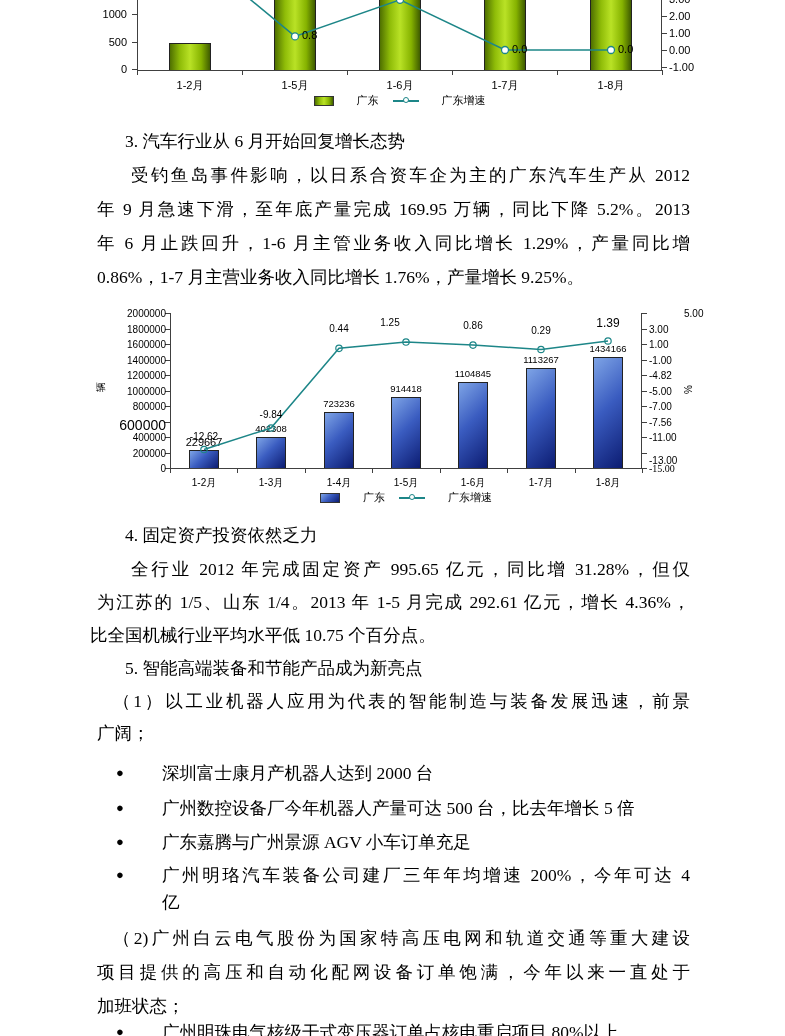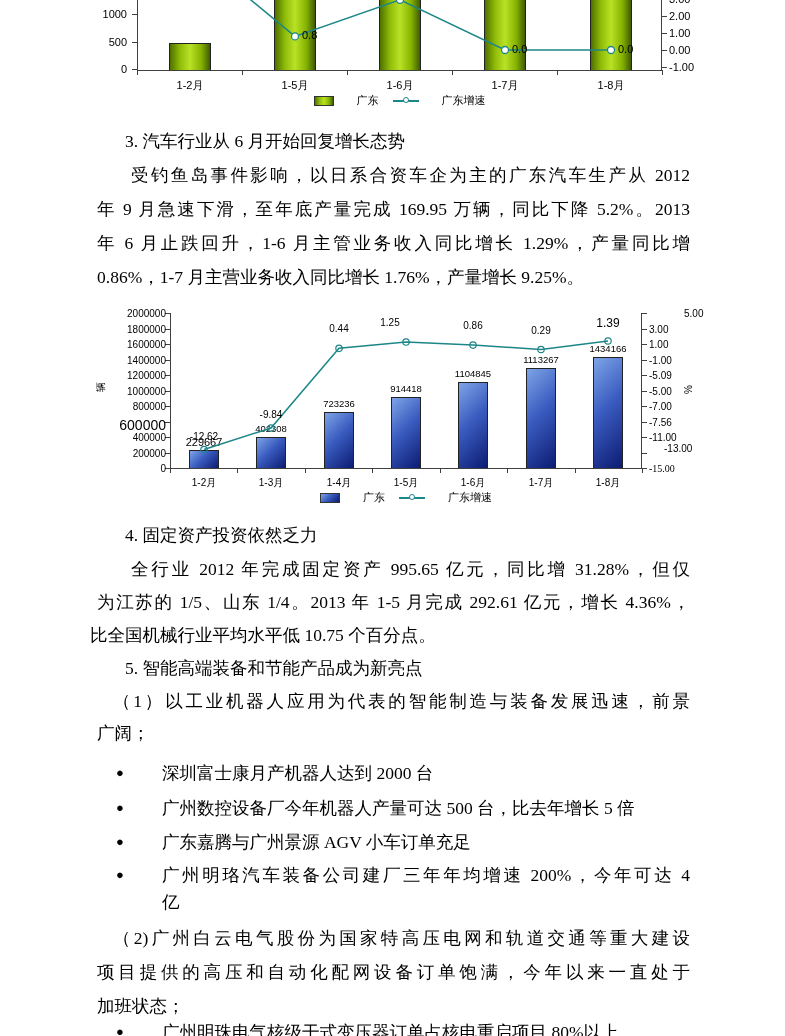--- a/index.html
+++ b/index.html
@@ -122,31 +122,31 @@
       <div class="alabel" style="left: 96px; top: 175px; width: 70px; text-align: right; font-size: 10px;">0</div>
       <div class="tick" style="left: 642px; top: 25px; width: 5px; height: 1px;"></div>
       <div class="alabel" style="left: 649px; top: 20px; font-size: 10px; padding-left: 35px;">5.00</div>
       <div class="tick" style="left: 642px; top: 40.5px; width: 5px; height: 1px;"></div>
       <div class="alabel" style="left: 649px; top: 35.5px; font-size: 10px;">3.00</div>
       <div class="tick" style="left: 642px; top: 56px; width: 5px; height: 1px;"></div>
       <div class="alabel" style="left: 649px; top: 51px; font-size: 10px;">1.00</div>
       <div class="tick" style="left: 642px; top: 71.5px; width: 5px; height: 1px;"></div>
       <div class="alabel" style="left: 649px; top: 66.5px; font-size: 10px;">-1.00</div>
       <div class="tick" style="left: 642px; top: 87px; width: 5px; height: 1px;"></div>
-      <div class="alabel" style="left: 649px; top: 82px; font-size: 10px;">-5.09</div>
+      <div class="alabel" style="left: 649px; top: 82px; font-size: 10px;">-4.82</div>
       <div class="tick" style="left: 642px; top: 102.5px; width: 5px; height: 1px;"></div>
       <div class="alabel" style="left: 649px; top: 97.5px; font-size: 10px;">-5.00</div>
       <div class="tick" style="left: 642px; top: 118px; width: 5px; height: 1px;"></div>
       <div class="alabel" style="left: 649px; top: 113px; font-size: 10px;">-7.00</div>
       <div class="tick" style="left: 642px; top: 133.5px; width: 5px; height: 1px;"></div>
       <div class="alabel" style="left: 649px; top: 128.5px; font-size: 10px;">-7.56</div>
       <div class="tick" style="left: 642px; top: 149px; width: 5px; height: 1px;"></div>
       <div class="alabel" style="left: 649px; top: 144px; font-size: 10px;">-11.00</div>
       <div class="tick" style="left: 642px; top: 164.5px; width: 5px; height: 1px;"></div>
-      <div class="alabel" style="left: 649px; top: 155px; font-size: 10px; margin-left: 15px;">-13.00</div>
+      <div class="alabel" style="left: 649px; top: 167px; font-size: 10px;">-13.00</div>
       <div class="tick" style="left: 642px; top: 180px; width: 5px; height: 1px;"></div>
       <div class="alabel" style="left: 649px; top: 175px; font-size: 10px; font-family: Liberation Serif, serif;">-15.00</div>
       <div class="tick" style="left: 170px; top: 180px; width: 1px; height: 5px;"></div>
       <div class="tick" style="left: 237.429px; top: 180px; width: 1px; height: 5px;"></div>
       <div class="tick" style="left: 304.857px; top: 180px; width: 1px; height: 5px;"></div>
       <div class="tick" style="left: 372.286px; top: 180px; width: 1px; height: 5px;"></div>
       <div class="tick" style="left: 439.714px; top: 180px; width: 1px; height: 5px;"></div>
       <div class="tick" style="left: 507.143px; top: 180px; width: 1px; height: 5px;"></div>
       <div class="tick" style="left: 574.571px; top: 180px; width: 1px; height: 5px;"></div>
       <div class="tick" style="left: 642px; top: 180px; width: 1px; height: 5px;"></div>

